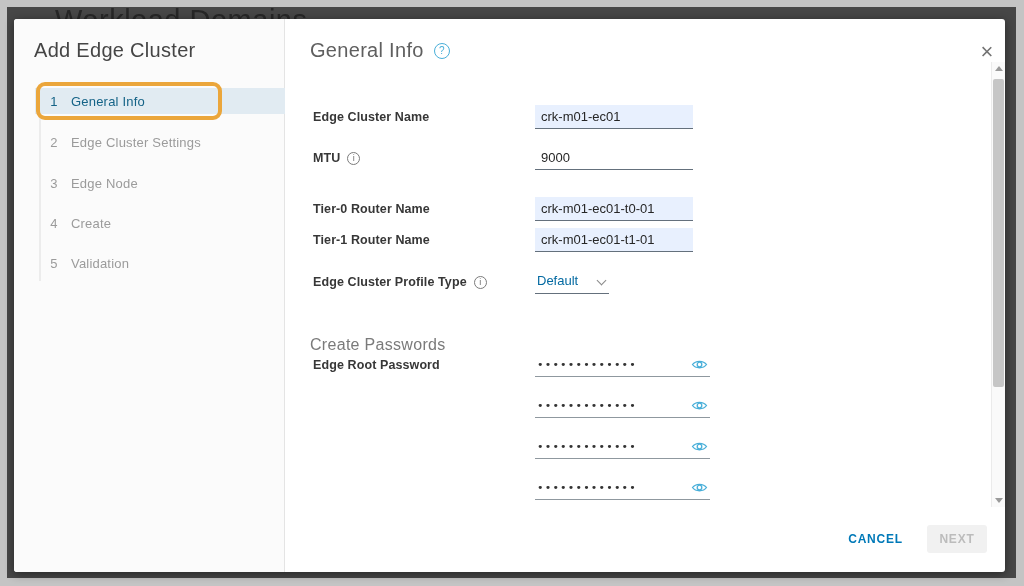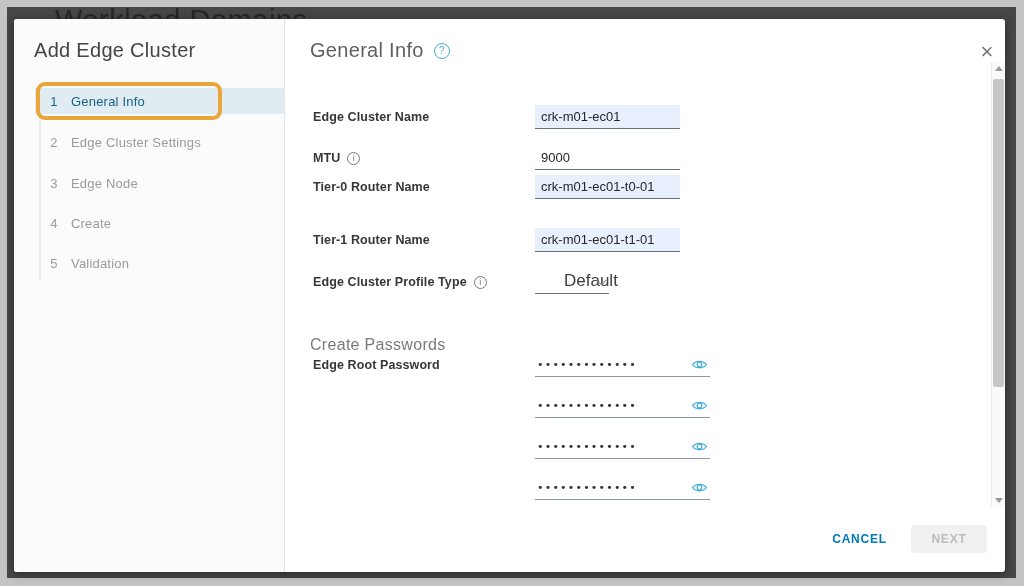--- a/index.html
+++ b/index.html
@@ -26,34 +26,34 @@
   .main-heading { position:absolute; left:296px; top:20px; display:flex; align-items:center; gap:10px; }
   .main-heading .txt { font-size:20px; color:#5f5f5f; letter-spacing:.3px; }
   .help-icon { width:16px; height:16px; border:1px solid #49afd9; border-radius:50%; color:#49afd9; font-size:10px; line-height:14px; text-align:center; display:inline-block; }
   .close-x { position:absolute; left:960px; top:20px; width:26px; height:26px; font-size:22px; line-height:26px; text-align:center; color:#737373; font-weight:300; cursor:pointer; }
 
   
   .row { position:absolute; left:299px; width:400px; height:26px; }
   .flabel { position:absolute; left:0; top:0; height:26px; display:flex; align-items:center; gap:7px; font-size:12.5px; font-weight:600; color:#373737; letter-spacing:.1px; }
   .info-icon { width:13px; height:13px; border:1px solid #7b7b7b; border-radius:50%; color:#6f6f6f; font-size:9px; font-weight:400; line-height:11px; text-align:center; display:inline-block; font-style:normal; }
   .ctrl { position:absolute; left:222px; top:1px; }
-  .finput { width:145px; height:24px; border:none; border-bottom:1px solid #64707c; background:#fff; font-family:"Liberation Sans",sans-serif; font-size:13px; color:#262626; padding:0 6px; border-radius:0; outline:none; }
+  .finput { width:158px; height:24px; border:none; border-bottom:1px solid #64707c; background:#fff; font-family:"Liberation Sans",sans-serif; font-size:13px; color:#262626; padding:0 6px; border-radius:0; outline:none; }
   .finput.autofill { background:#e8f0fe; }
   .select-ctrl { width:74px; height:24px; border-bottom:1px solid #64707c; position:relative; cursor:pointer; }
-  .select-ctrl .sel-val { font-size:17px; color:#404040; line-height:22px; padding-left:2px;margin-left:27px; }
+  .select-ctrl .sel-val { font-size:13px; color:#0369a1; line-height:22px; padding-left:2px; }
   .chevron { position:absolute; right:4px; top:7px; width:7px; height:7px; border-right:1.5px solid #8a8a8a; border-bottom:1.5px solid #8a8a8a; transform:rotate(45deg); }
   .section-heading { position:absolute; left:296px; font-size:16px; color:#7a7a7a; letter-spacing:.3px;margin-top:24px; }
   .pw-ctrl { position:absolute; left:222px; top:1px; width:175px; height:24px; border-bottom:1px solid #8f989f; }
   .pw-input { width:150px; height:22px; border:none; background:transparent; font-family:"DejaVu Sans",sans-serif; font-size:11px; letter-spacing:1.2px; color:#333; padding-left:2px; outline:none; }
   .eye-icon { position:absolute; right:2px; top:5px; width:17px; height:13px; cursor:pointer; }
 
   
   .footer { position:absolute; right:18px; bottom:19px; display:flex; align-items:center; gap:24px; }
   .btn-cancel { background:none; border:none; color:#0079b8; font-family:"Liberation Sans",sans-serif; font-size:12px; font-weight:600; letter-spacing:.8px; cursor:pointer; }
-  .btn-next { background:#f1f1f1; border:none; color:#bcbcbc; font-family:"Liberation Sans",sans-serif; font-size:12px; font-weight:600; letter-spacing:.8px; width:76px; height:28px; border-radius:3px; cursor:default; }
+  .btn-next { background:#f1f1f1; border:none; color:#bcbcbc; font-family:"Liberation Sans",sans-serif; font-size:12px; font-weight:600; letter-spacing:.8px; width:60px; height:28px; border-radius:3px; cursor:default; }
 
   
   .scrollbar { position:absolute; left:977px; top:43px; width:14px; height:445px; background:#fafafa; border-left:1px solid #ebebeb; }
   .sb-up { position:absolute; top:4px; left:3px; width:0; height:0; border-left:4px solid transparent; border-right:4px solid transparent; border-bottom:5px solid #9a9a9a; }
   .sb-down { position:absolute; bottom:4px; left:3px; width:0; height:0; border-left:4px solid transparent; border-right:4px solid transparent; border-top:5px solid #9a9a9a; }
   .sb-thumb { position:absolute; top:17px; left:1px; width:11px; height:308px; background:#c6c6c6; border-radius:2px; }
 </style>
 </head>
 <body>
 
@@ -104,21 +104,21 @@
   </div>
 
   <div class="row" style="top:126px">
     <div class="flabel">
       <span>MTU</span>
       <span class="info-icon">i</span>
     </div>
     <input class="ctrl finput" readonly="" value="9000" style="">
   </div>
 
-  <div class="row" style="top:155px">
+  <div class="row" style="top:177px">
     <div class="flabel">
       <span>Tier-0 Router Name</span>
     </div>
     <input class="ctrl finput autofill" readonly="" value="crk-m01-ec01-t0-01" style="">
   </div>
 
   <div class="row" style="top:208px">
     <div class="flabel">
       <span>Tier-1 Router Name</span>
     </div>

